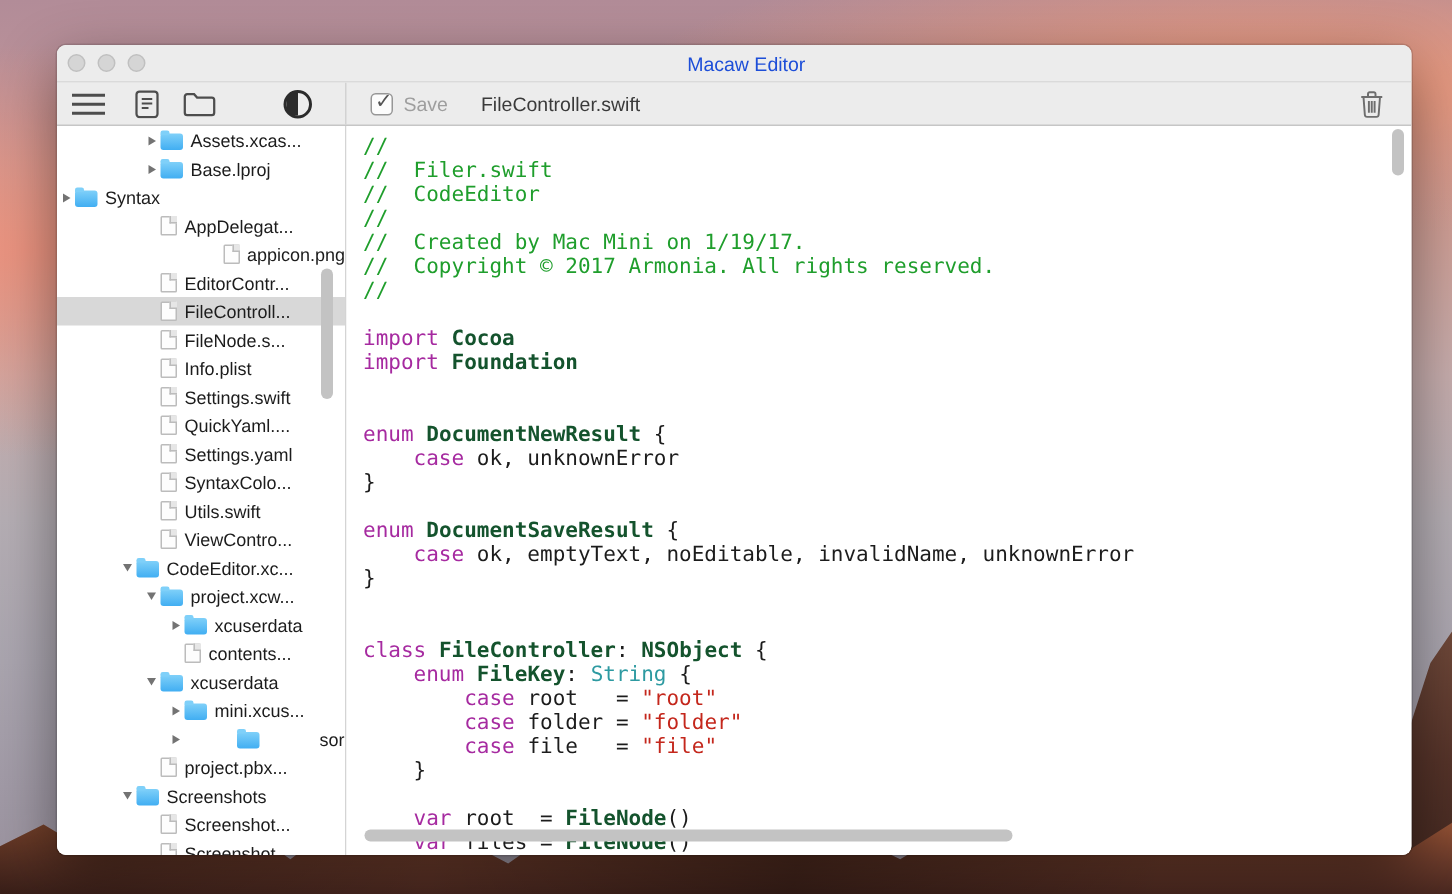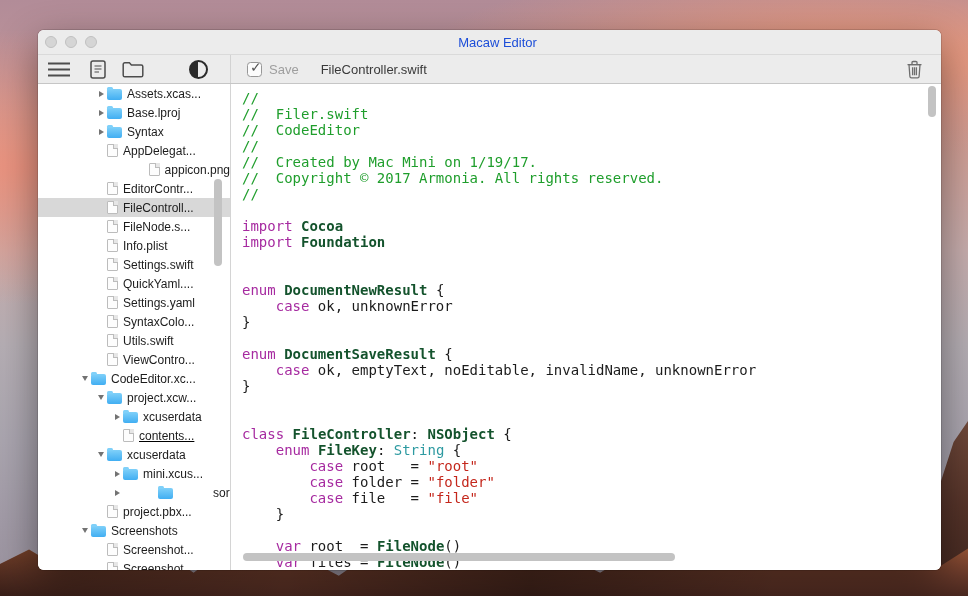--- a/index.html
+++ b/index.html
@@ -149,21 +149,21 @@
             <div class="tree-row" style="padding-left: 57px;">
               <span class="disclosure collapsed"></span>
               <span class="folder-icon"></span>
               <span class="tree-label">Assets.xcas...</span>
             </div>
             <div class="tree-row" style="padding-left: 57px;">
               <span class="disclosure collapsed"></span>
               <span class="folder-icon"></span>
               <span class="tree-label">Base.lproj</span>
             </div>
-            <div class="tree-row" style="padding-left: 57px;">
+            <div class="tree-row" style="">
               <span class="disclosure collapsed"></span>
               <span class="folder-icon"></span>
               <span class="tree-label">Syntax</span>
             </div>
             <div class="tree-row" style="padding-left: 57px;">
               <span class="disclosure"></span>
               <span class="file-icon"></span>
               <span class="tree-label">AppDelegat...</span>
             </div>
             <div class="tree-row" style="padding-left: 54px; justify-content: flex-end;">
@@ -229,21 +229,21 @@
             <div class="tree-row" style="padding-left: 57px;">
               <span class="disclosure expanded"></span>
               <span class="folder-icon"></span>
               <span class="tree-label">project.xcw...</span>
             </div>
             <div class="tree-row" style="padding-left: 73px;">
               <span class="disclosure collapsed"></span>
               <span class="folder-icon"></span>
               <span class="tree-label">xcuserdata</span>
             </div>
-            <div class="tree-row" style="padding-left: 73px; text-decoration: underline;">
+            <div class="tree-row" style="padding-left: 73px;">
               <span class="disclosure"></span>
               <span class="file-icon"></span>
               <span class="tree-label">contents...</span>
             </div>
             <div class="tree-row" style="padding-left: 57px;">
               <span class="disclosure expanded"></span>
               <span class="folder-icon"></span>
               <span class="tree-label">xcuserdata</span>
             </div>
             <div class="tree-row" style="padding-left: 73px;">

